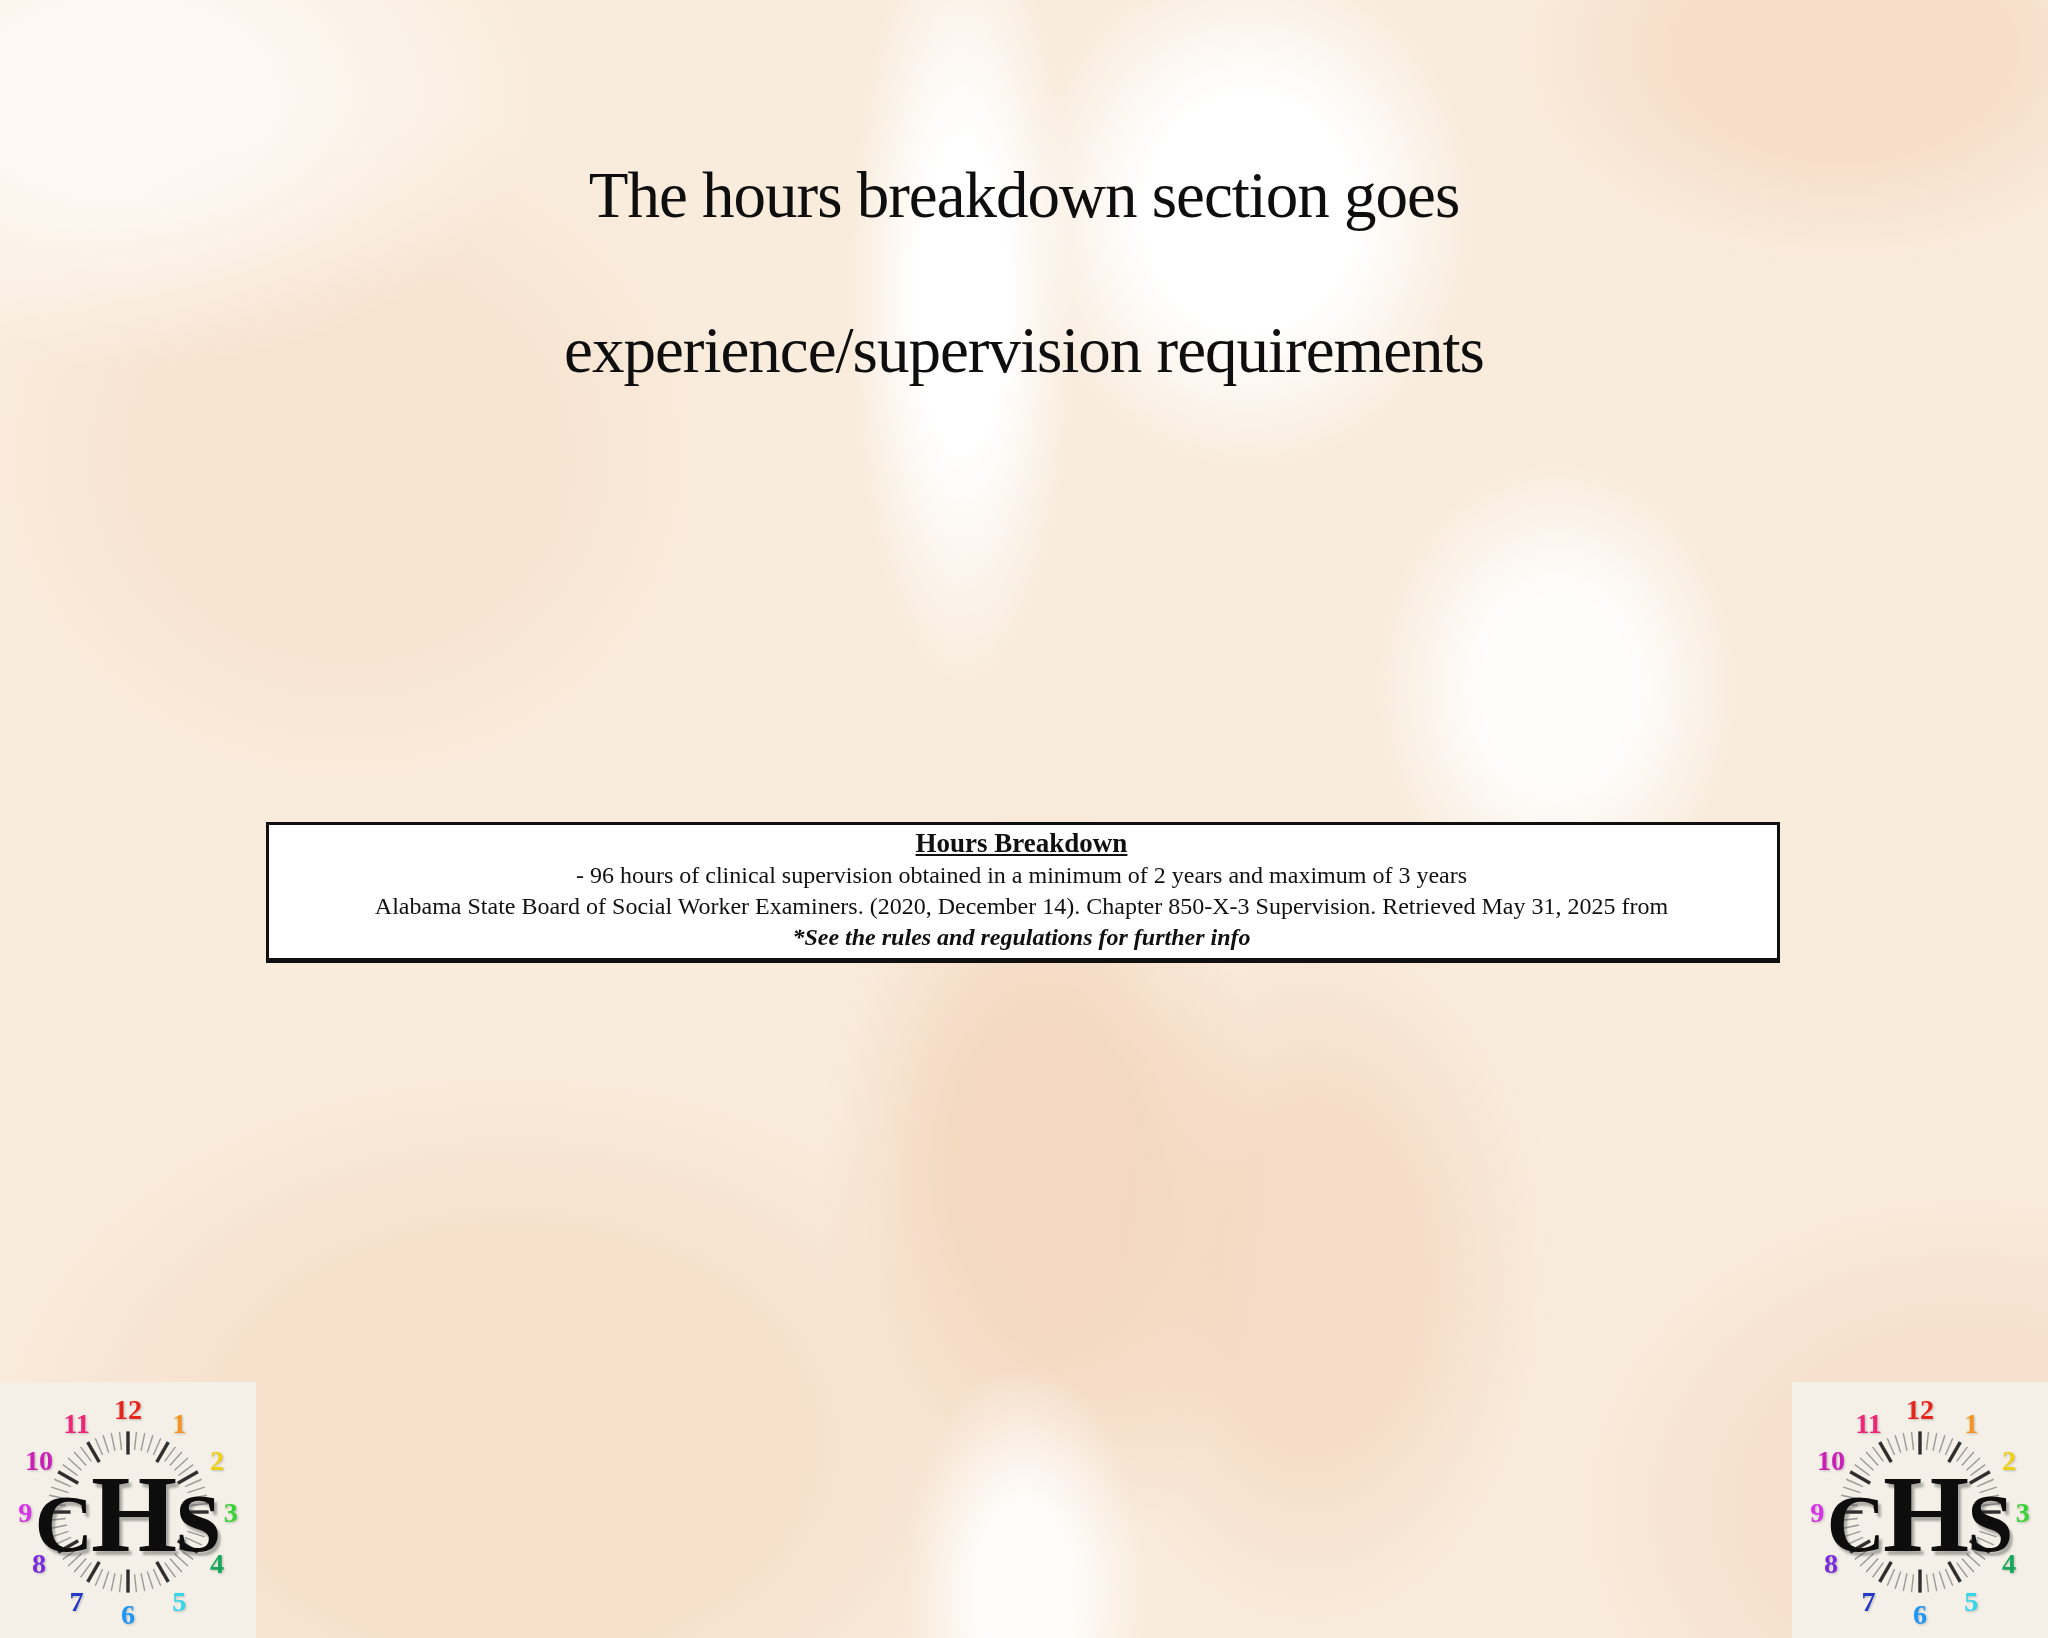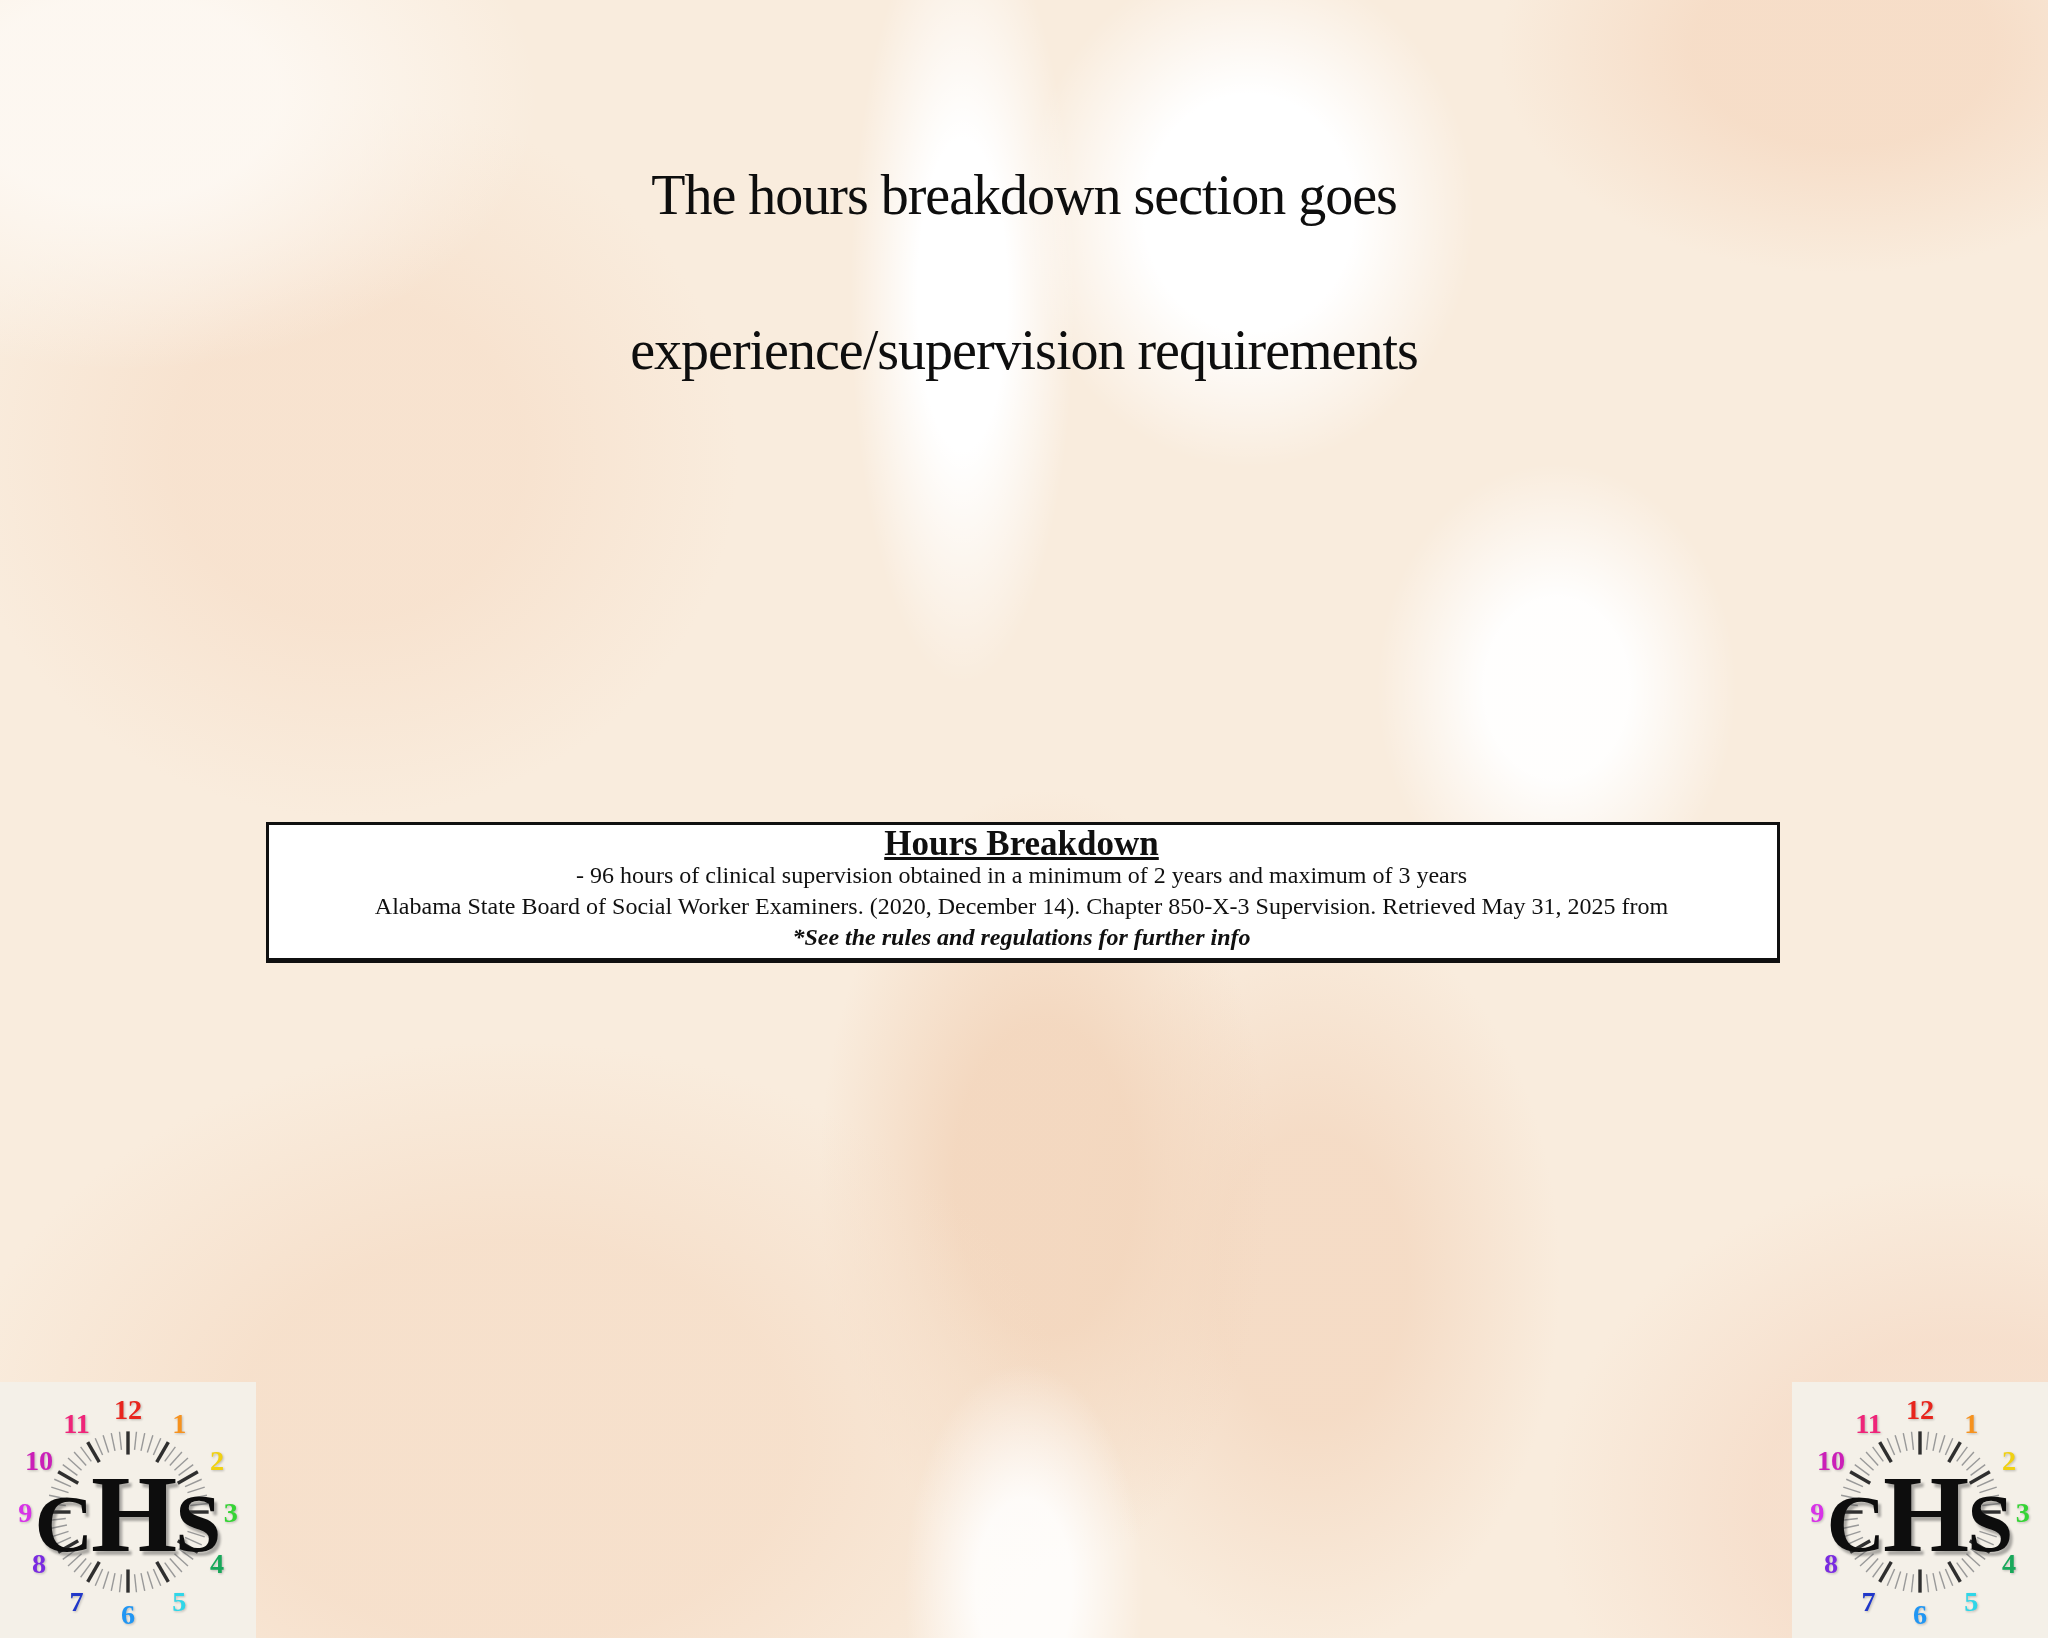--- a/index.html
+++ b/index.html
@@ -19,33 +19,33 @@
       radial-gradient(ellipse 430px 280px at 90% 3%, rgba(246,220,198,0.9) 35%, rgba(246,220,198,0) 80%),
       radial-gradient(ellipse 500px 460px at 17% 28%, rgba(247,225,205,0.85) 35%, rgba(247,225,205,0) 78%),
       radial-gradient(ellipse 700px 500px at 25% 88%, rgba(246,223,202,0.9) 40%, rgba(246,223,202,0) 80%),
       radial-gradient(ellipse 300px 520px at 51% 72%, rgba(243,214,189,0.9) 30%, rgba(243,214,189,0) 75%),
       radial-gradient(ellipse 320px 480px at 64% 78%, rgba(244,217,194,0.85) 30%, rgba(244,217,194,0) 78%),
       radial-gradient(ellipse 520px 420px at 96% 92%, rgba(246,222,203,0.9) 40%, rgba(246,222,203,0) 80%);
   }
   .title {
     position:absolute; top:118px; left:0; width:100%;
     text-align:center; font-family:cursive;
-    font-size:56px; line-height:155px; letter-spacing:-1px;
+    font-size:65px; line-height:155px; letter-spacing:-1px;
     color:#0e0e0e; font-weight:500;
   }
   .hours-box {
     position:absolute; left:266px; top:822px; width:1514px;
     box-sizing:border-box; background:#ffffff;
     border:3px solid #101010; border-bottom-width:5px;
     padding:2px 8px 5px 5px;
   }
   .hours-heading {
     text-align:center; font-family:"Liberation Serif", serif;
     font-weight:bold; text-decoration:underline;
-    font-size:35px; line-height:33px; color:#101010;
+    font-size:27px; line-height:33px; color:#101010;
   }
   .hours-line {
     font-family:"Liberation Serif", serif;
     font-size:24px; line-height:31px; color:#101010;
     white-space:nowrap;
     text-align:center;
   }
   .hours-line.bold { font-weight:bold;font-style:italic; }
   .logo {
     position:absolute; top:1382px; width:256px; height:256px;

